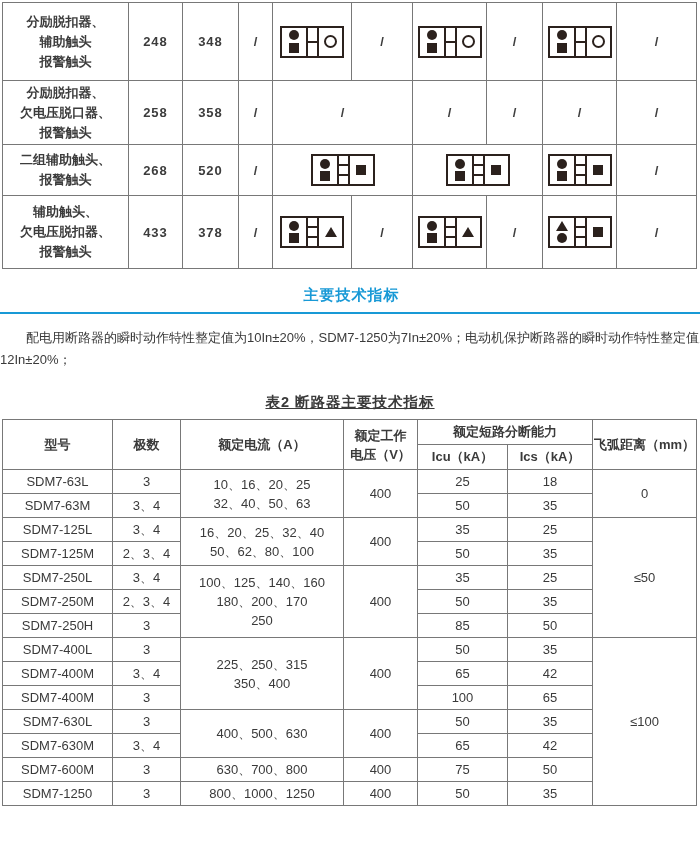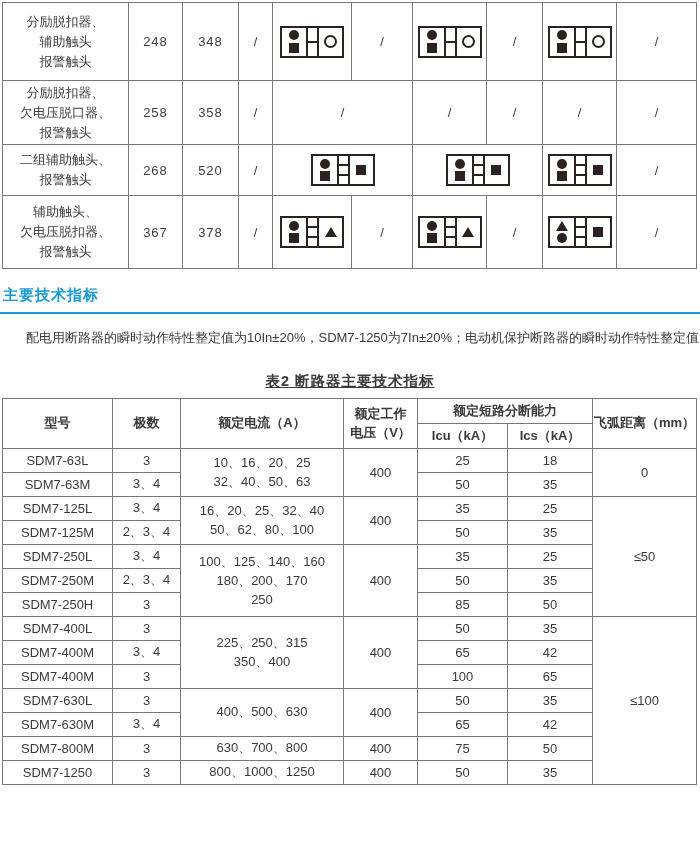--- a/index.html
+++ b/index.html
@@ -6,21 +6,21 @@
   body{
     width:700px;height:864px;background:#ffffff;overflow:hidden;
     font-family:"Liberation Sans","DejaVu Sans",sans-serif;
     color:#3a3a3a;
   }
   
   table{border-collapse:collapse;table-layout:fixed;}
   .acc-table{width:694px;margin:2px 0 0 2px;}
   .acc-table td{
     border:1.5px solid #787878;text-align:center;vertical-align:middle;
-    font-size:13px;color:#3c3c3c;padding:0;background:#fff;
+    font-size:13px;color:#3c3c3c;padding:0;background:#fff;font-weight:bold;
   }
   .acc-table tr.r1{height:78px}
   .acc-table tr.r2{height:64px}
   .acc-table tr.r3{height:51px}
   .acc-table tr.r4{height:73px}
   .lbl{white-space:pre-line;line-height:20px;}
   .num{font-size:14px;letter-spacing:1px;}
   .slash{color:#8a8a8a;font-size:15px;}
   
   .acc-icon{
@@ -36,21 +36,21 @@
   .ic-midcell:last-child{border-bottom:none;}
   .ic-right{display:flex;align-items:center;justify-content:center;width:23px;}
   .sh{display:block;}
   .circle-filled{width:10px;height:10px;border-radius:50%;background:#2b211d;}
   .square-filled{width:10px;height:10px;background:#2b211d;}
   .circle-open{width:9px;height:9px;border-radius:50%;border:2px solid #2b211d;background:#fff;}
   .triangle-filled{width:0;height:0;border-left:6px solid transparent;border-right:6px solid transparent;border-bottom:10px solid #2b211d;}
   
   .section-title{
     color:#1899d6;font-weight:bold;font-size:15px;
-    margin:17px 0 0 3px;letter-spacing:1px;
+    margin:17px 0 0 3px;letter-spacing:1px;text-align:center;
   }
   .rule{height:2px;background:#1899d6;margin-top:7px;width:700px;}
   
   .para{margin-top:13px;font-size:13px;line-height:21.5px;color:#3a3a3a;}
   .pline{white-space:nowrap;}
   .pline.indent{padding-left:26px;}
   
   .t2-title{text-align:center;font-weight:bold;font-size:14.5px;margin:23px 0 7px 0;letter-spacing:1px;text-decoration:underline;}
   .t2{width:694px;margin:0 12px 0 2px;}
   .t2 th,.t2 td{
@@ -188,21 +188,21 @@
             <span class="ic-right">
               <span class="sh square-filled"></span>
             </span>
           </span></td>
       <td class="slash">/</td>
     </tr>
     <tr class="r4">
       <td class="lbl">辅助触头、
 欠电压脱扣器、
 报警触头</td>
-      <td class="num">367</td>
+      <td class="num">433</td>
       <td class="num">378</td>
       <td class="slash">/</td>
       <td><span class="acc-icon">
             <span class="ic-left">
               <span class="sh circle-filled"></span>
               <span class="sh square-filled"></span>
             </span>
             <span class="ic-mid">
               <span class="ic-midcell"></span>
               <span class="ic-midcell"></span>
@@ -245,20 +245,21 @@
       <td class="slash">/</td>
     </tr>
   </tbody>
 </table>
 
 <div class="section-title">主要技术指标</div>
 <div class="rule"></div>
 
 <div class="para">
   <div class="pline indent">配电用断路器的瞬时动作特性整定值为10In±20%，SDM7-1250为7In±20%；电动机保护断路器的瞬时动作特性整定值为</div>
+  <div class="pline">12In±20%；</div>
 </div>
 
 <div class="t2-title">表2 断路器主要技术指标</div>
 
 <table class="t2">
   <colgroup>
     <col style="width:110px">
       <col style="width:68px">
       <col style="width:163px">
       <col style="width:74px">
@@ -366,21 +367,21 @@
       <td>50</td>
       <td>35</td>
     </tr>
     <tr>
       <td>SDM7-630M</td>
       <td>3、4</td>
       <td>65</td>
       <td>42</td>
     </tr>
     <tr>
-      <td>SDM7-800M</td>
+      <td>SDM7-600M</td>
       <td>3</td>
       <td>630、700、800</td>
       <td>400</td>
       <td>75</td>
       <td>50</td>
     </tr>
     <tr>
       <td>SDM7-1250</td>
       <td>3</td>
       <td>800、1000、1250</td>

